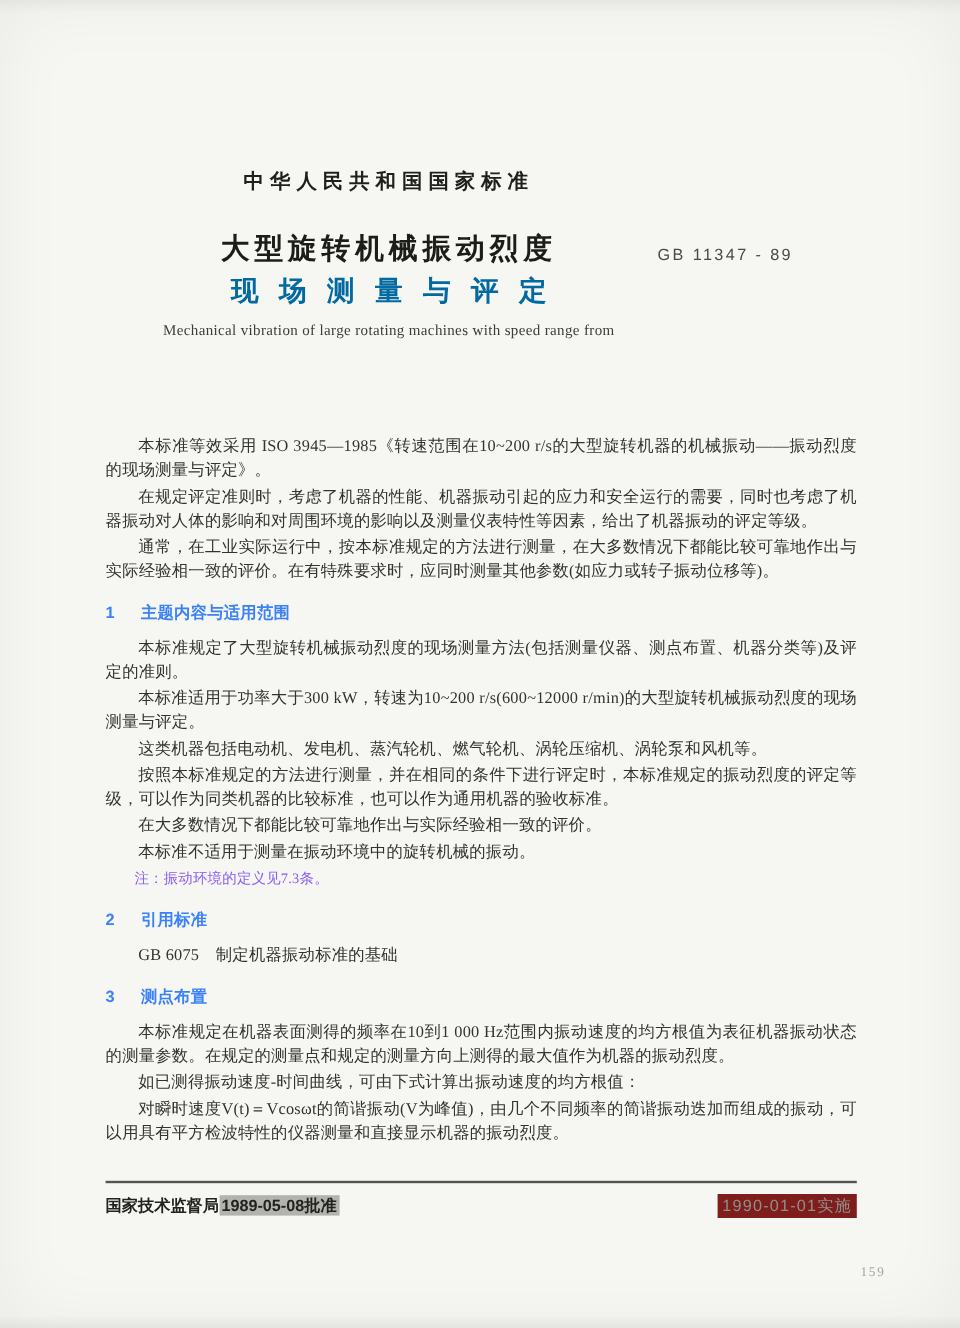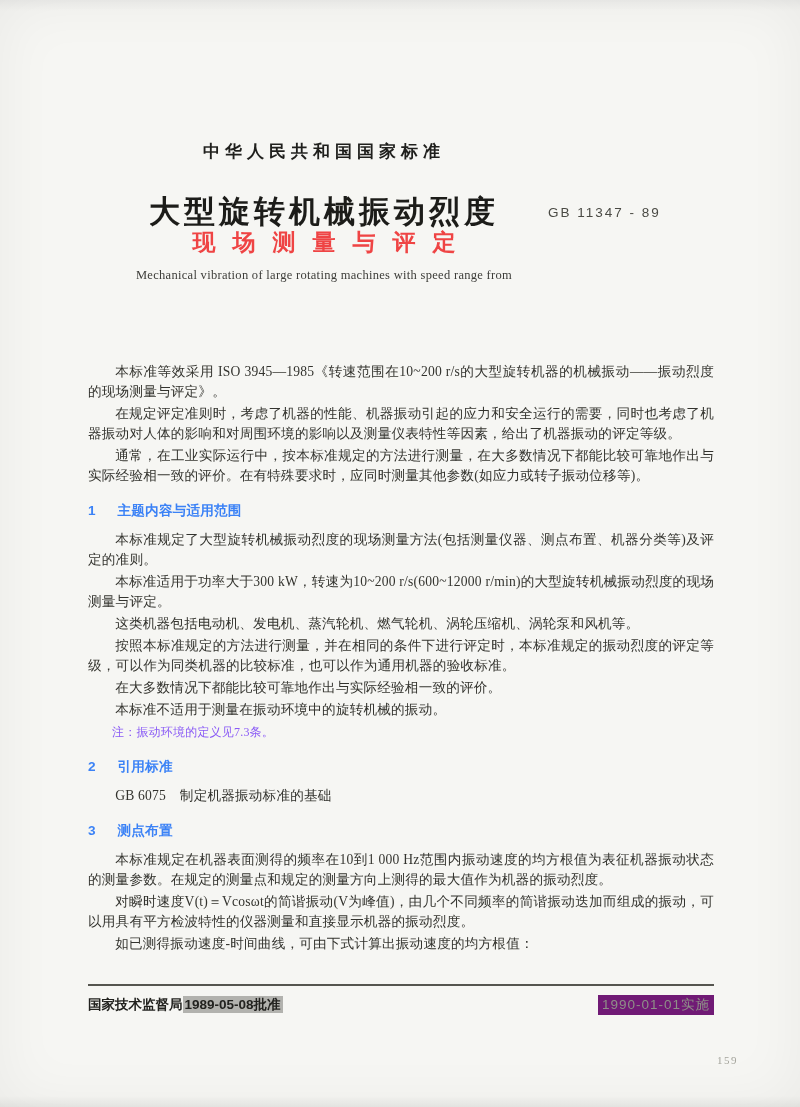--- a/index.html
+++ b/index.html
@@ -22,28 +22,28 @@
   }
   .kicker {
     position:absolute; top:140px; left:0; right:0;
     font-family:"Liberation Sans","DejaVu Sans",sans-serif;
     font-weight:bold; font-size:17px; letter-spacing:5px;
     color:#1f1f1c;
   }
   .title1 {
     position:absolute; top:191px; left:0; right:0;
     font-family:"Liberation Sans","DejaVu Sans",sans-serif;
-    font-weight:bold; font-size:31px; letter-spacing:4px;
+    font-weight:bold; font-size:24px; letter-spacing:4px;
     color:#1c1c19;
   }
   .title2 {
     position:absolute; top:227px; left:0; right:0;
     font-family:"Liberation Sans","DejaVu Sans",sans-serif;
     font-weight:bold; font-size:23px; letter-spacing:17px; text-indent:17px;
-    color:#ef4444;
+    color:#0369a1;
   }
   .en-title {
     position:absolute; top:263px; left:0; right:0;
     font-size:12.5px; line-height:24px; letter-spacing:0.3px;
     color:#3c3c38;
   }
   .std-no {
     position:absolute; left:548px; top:205px;
     font-family:"Liberation Sans","DejaVu Sans",sans-serif;
     font-size:13.5px; letter-spacing:2px; color:#4a4a44;
@@ -67,21 +67,21 @@
   
   .doc-footer { position:absolute; left:88px; right:86px; top:984px; }
   .footer-rule { border-top:2px solid #55554f; height:0; }
   .footer-row {
     margin-top:9px; display:flex; justify-content:space-between; align-items:baseline;
     font-family:"Liberation Sans","DejaVu Sans",sans-serif; font-size:13.5px;gap:40px;
   }
   .approval { font-weight:bold; color:#22221f; }
   .approval .hl { background:#b2b2ae; padding:1px 2px; }
   .implementation {
-    background:#701a75; color:#8f8f88; padding:1px 4px; letter-spacing:1px;
+    background:#7f1d1d; color:#8f8f88; padding:1px 4px; letter-spacing:1px;
   }
   .page-number {
     position:absolute; right:62px; top:1054px;
     font-size:11px; letter-spacing:1.5px; color:#a5a59d;
   }
 </style>
 </head>
 <body>
 
 <div class="page">
@@ -109,22 +109,22 @@
     <p class="para">按照本标准规定的方法进行测量，并在相同的条件下进行评定时，本标准规定的振动烈度的评定等级，可以作为同类机器的比较标准，也可以作为通用机器的验收标准。</p>
     <p class="para">在大多数情况下都能比较可靠地作出与实际经验相一致的评价。</p>
     <p class="para">本标准不适用于测量在振动环境中的旋转机械的振动。</p>
     <p class="note">注：振动环境的定义见7.3条。</p>
 
     <h2 class="section-heading"><span class="sec-no">2</span><span>引用标准</span></h2>
     <p class="para">GB 6075　制定机器振动标准的基础</p>
 
     <h2 class="section-heading"><span class="sec-no">3</span><span>测点布置</span></h2>
     <p class="para">本标准规定在机器表面测得的频率在10到1 000 Hz范围内振动速度的均方根值为表征机器振动状态的测量参数。在规定的测量点和规定的测量方向上测得的最大值作为机器的振动烈度。</p>
+    <p class="para">如已测得振动速度-时间曲线，可由下式计算出振动速度的均方根值：</p>
     <p class="para">对瞬时速度V(t)＝Vcosωt的简谐振动(V为峰值)，由几个不同频率的简谐振动迭加而组成的振动，可以用具有平方检波特性的仪器测量和直接显示机器的振动烈度。</p>
-    <p class="para">如已测得振动速度-时间曲线，可由下式计算出振动速度的均方根值：</p>
 
   </div>
 
   <div class="doc-footer">
     <div class="footer-rule"></div>
     <div class="footer-row">
       <div class="approval"><span>国家技术监督局</span><span class="hl">1989-05-08批准</span></div>
       <div class="implementation">1990-01-01实施</div>
     </div>
   </div>

